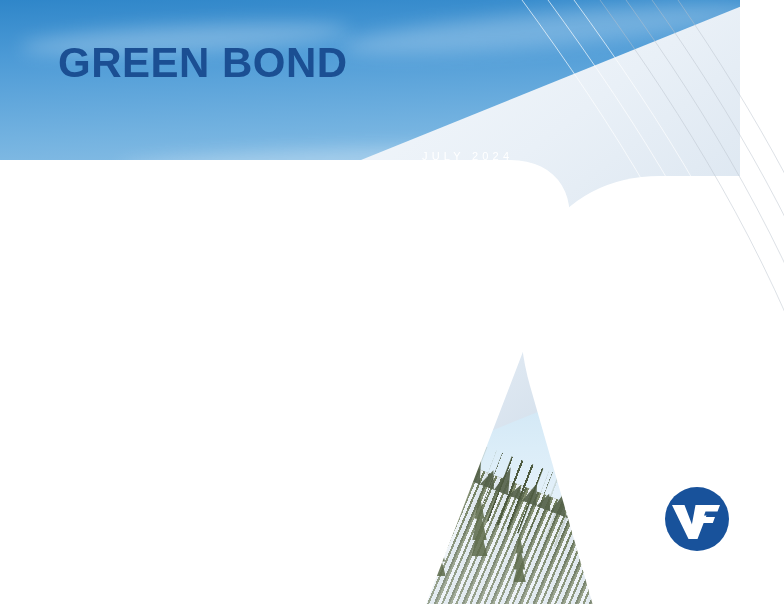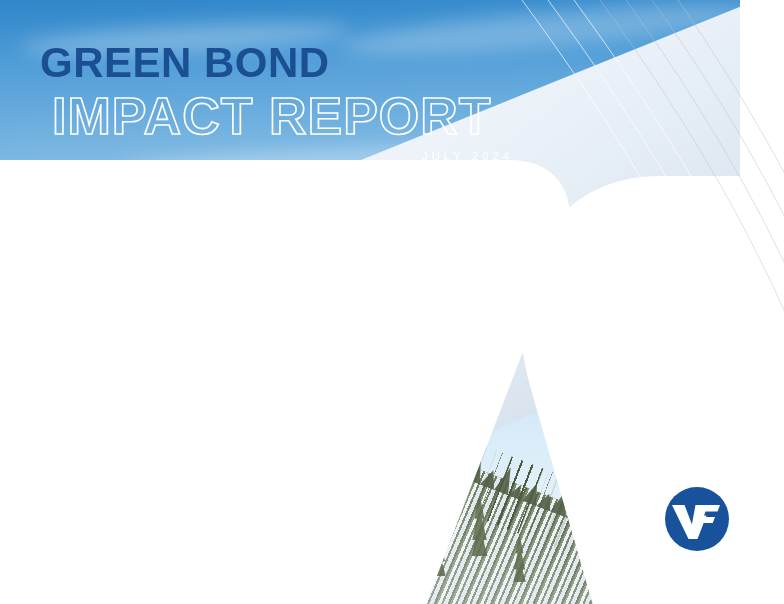--- a/index.html
+++ b/index.html
@@ -225,21 +225,21 @@
 
   
   .title-block {
     position: absolute;
     left: 0; top: 0;
     width: 784px; height: 604px;
     pointer-events: none;
   }
   .title-main {
     position: absolute;
-    left: 40px;
+    left: 58px;
     top: 42px;
     font-size: 42px;
     font-weight: bold;
     letter-spacing: 0.5px;
     color: #1b4f93;
     line-height: 1;
     white-space: nowrap;
   }
   .title-sub {
     position: absolute;
@@ -339,21 +339,20 @@
       <path d="M -60 360 C 10 440 70 520 120 604"></path>
       <path d="M -60 392 C 12 470 74 540 126 604"></path>
       <path d="M -60 424 C 14 496 78 558 132 604"></path>
       <path d="M -60 456 C 16 520 80 572 138 604"></path>
       <path d="M -60 490 C 18 544 84 584 146 604"></path>
     </g>
   </svg>
 
   <div class="title-block">
     <div class="title-main">GREEN BOND</div>
-    <div class="title-sub">IMPACT REPORT</div>
     <div class="title-date">JULY 2024</div>
   </div>
 
   <svg class="logo" width="64" height="64" viewBox="0 0 64 64" fill="none">
     <circle cx="32" cy="32" r="32" fill="#18529b"></circle>
     <path d="M7 18 L19.5 18 L28.5 41.5 L33.5 28.5 L41.5 28.5 L32.5 52 L23.5 52 Z" fill="#ffffff"></path>
     <path d="M30.5 18 L55 18 L52.5 24.5 L40.5 24.5 L38.5 30 L50 30 L47.8 36 L36.3 36 L33 45 L25.5 45 Z" fill="#ffffff"></path>
   </svg>
 
 </div>

